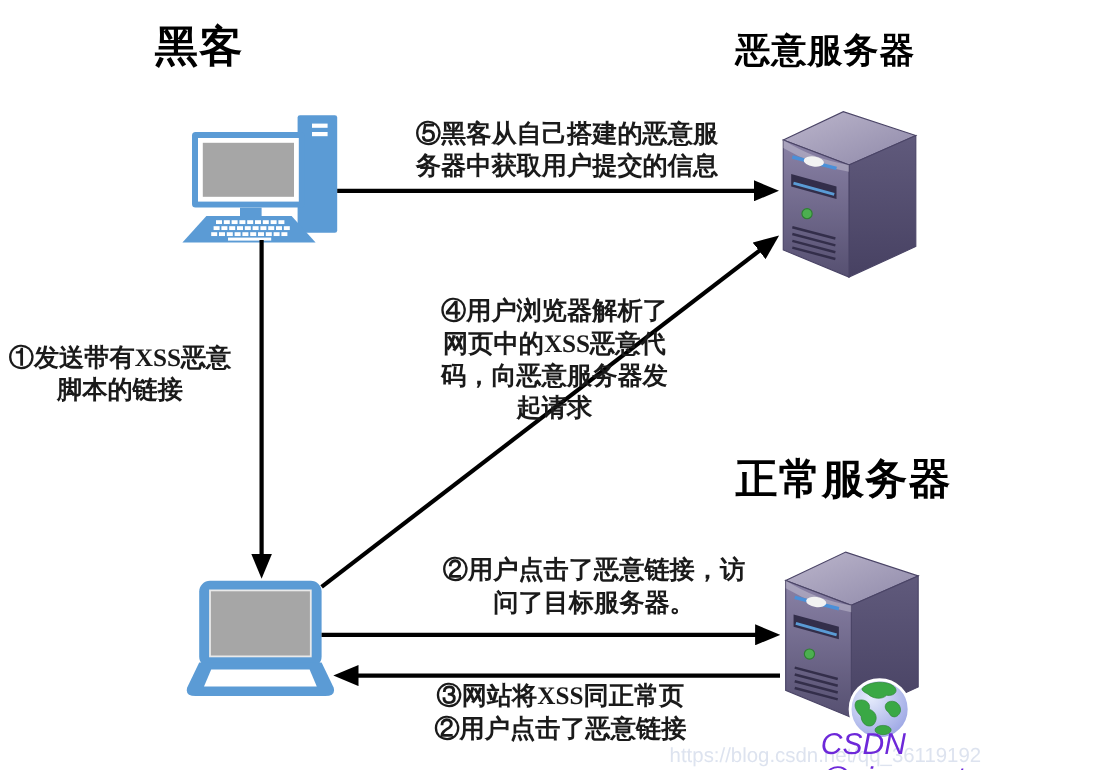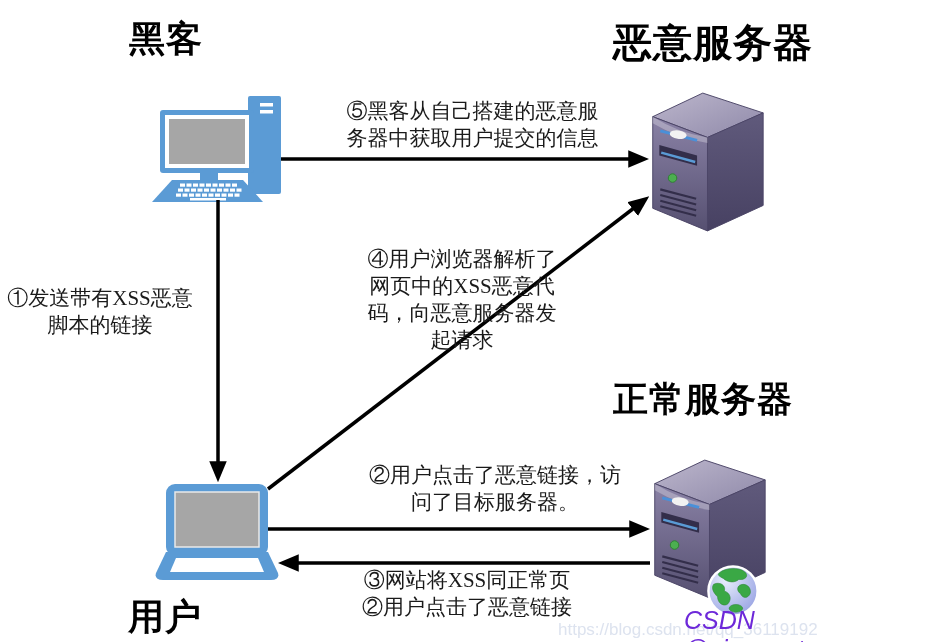--- a/index.html
+++ b/index.html
@@ -10,20 +10,21 @@
   .abs{position:absolute;}
   .node-label{
     font-weight:700;color:#000;text-align:left;
     font-size:36px;line-height:42px;letter-spacing:1px;
     font-family:"Liberation Serif","DejaVu Serif",serif;
   }
   .step-label{
     color:#1a1a1a;text-align:center;white-space:pre-line;
     font-size:21px;line-height:27px;
     font-family:"Liberation Serif","DejaVu Serif",serif;
+    font-weight:bold;
   }
   .wm-credit{
     color:#6d28d9;font-size:25px;
     font-family:"Liberation Sans","DejaVu Sans",sans-serif;
     font-style:italic;
   }
   .wm-url{
     color:#dde3ef;font-size:17px;
     font-family:"Liberation Sans","DejaVu Sans",sans-serif;
   }
@@ -64,23 +65,22 @@
         <circle cx="26" cy="92" r="4.5" fill="#4caf50" stroke="#2e7d32" stroke-width="1"></circle>
         <line x1="13" y1="104" x2="51" y2="114" stroke="#332e4a" stroke-width="2.2"></line>
         <line x1="13" y1="110" x2="51" y2="120" stroke="#332e4a" stroke-width="2.2"></line>
         <line x1="13" y1="116" x2="51" y2="126" stroke="#332e4a" stroke-width="2.2"></line>
         <line x1="13" y1="122" x2="51" y2="132" stroke="#332e4a" stroke-width="2.2"></line>
       </symbol>
     </defs>
   </svg>
 
   <div class="abs node-label" style="left:129px;top:18px;width:180px;">黑客</div>
-  <div class="abs node-label" style="left:613px;top:22px;width:200px;font-size:39px;">恶意服务器</div>
+  <div class="abs node-label" style="left:613px;top:22px;width:200px;font-size:29px;">恶意服务器</div>
   <div class="abs node-label" style="left:613px;top:379px;width:200px;font-size:35px;">正常服务器</div>
-  <div class="abs node-label" style="left:128px;top:596px;width:180px;">用户</div>
 
   <svg class="abs" style="left:150px;top:92px;" width="150" height="120" viewBox="0 0 150 120">
     <rect x="98" y="4" width="33" height="98" rx="2" fill="#5b9bd5"></rect>
     <rect x="110" y="11" width="13" height="3.5" fill="#ffffff"></rect>
     <rect x="110" y="18" width="13" height="3.5" fill="#ffffff"></rect>
     <rect x="10" y="18" width="94" height="63" rx="3" fill="#5b9bd5"></rect>
     <rect x="15" y="23" width="84" height="53" fill="#ffffff"></rect>
     <rect x="19" y="27" width="76" height="45" fill="#a6a6a6"></rect>
     <rect x="50" y="81" width="18" height="8" fill="#5b9bd5"></rect>
     <polygon points="22,88 93,88 113,110 2,110" fill="#5b9bd5"></polygon>

